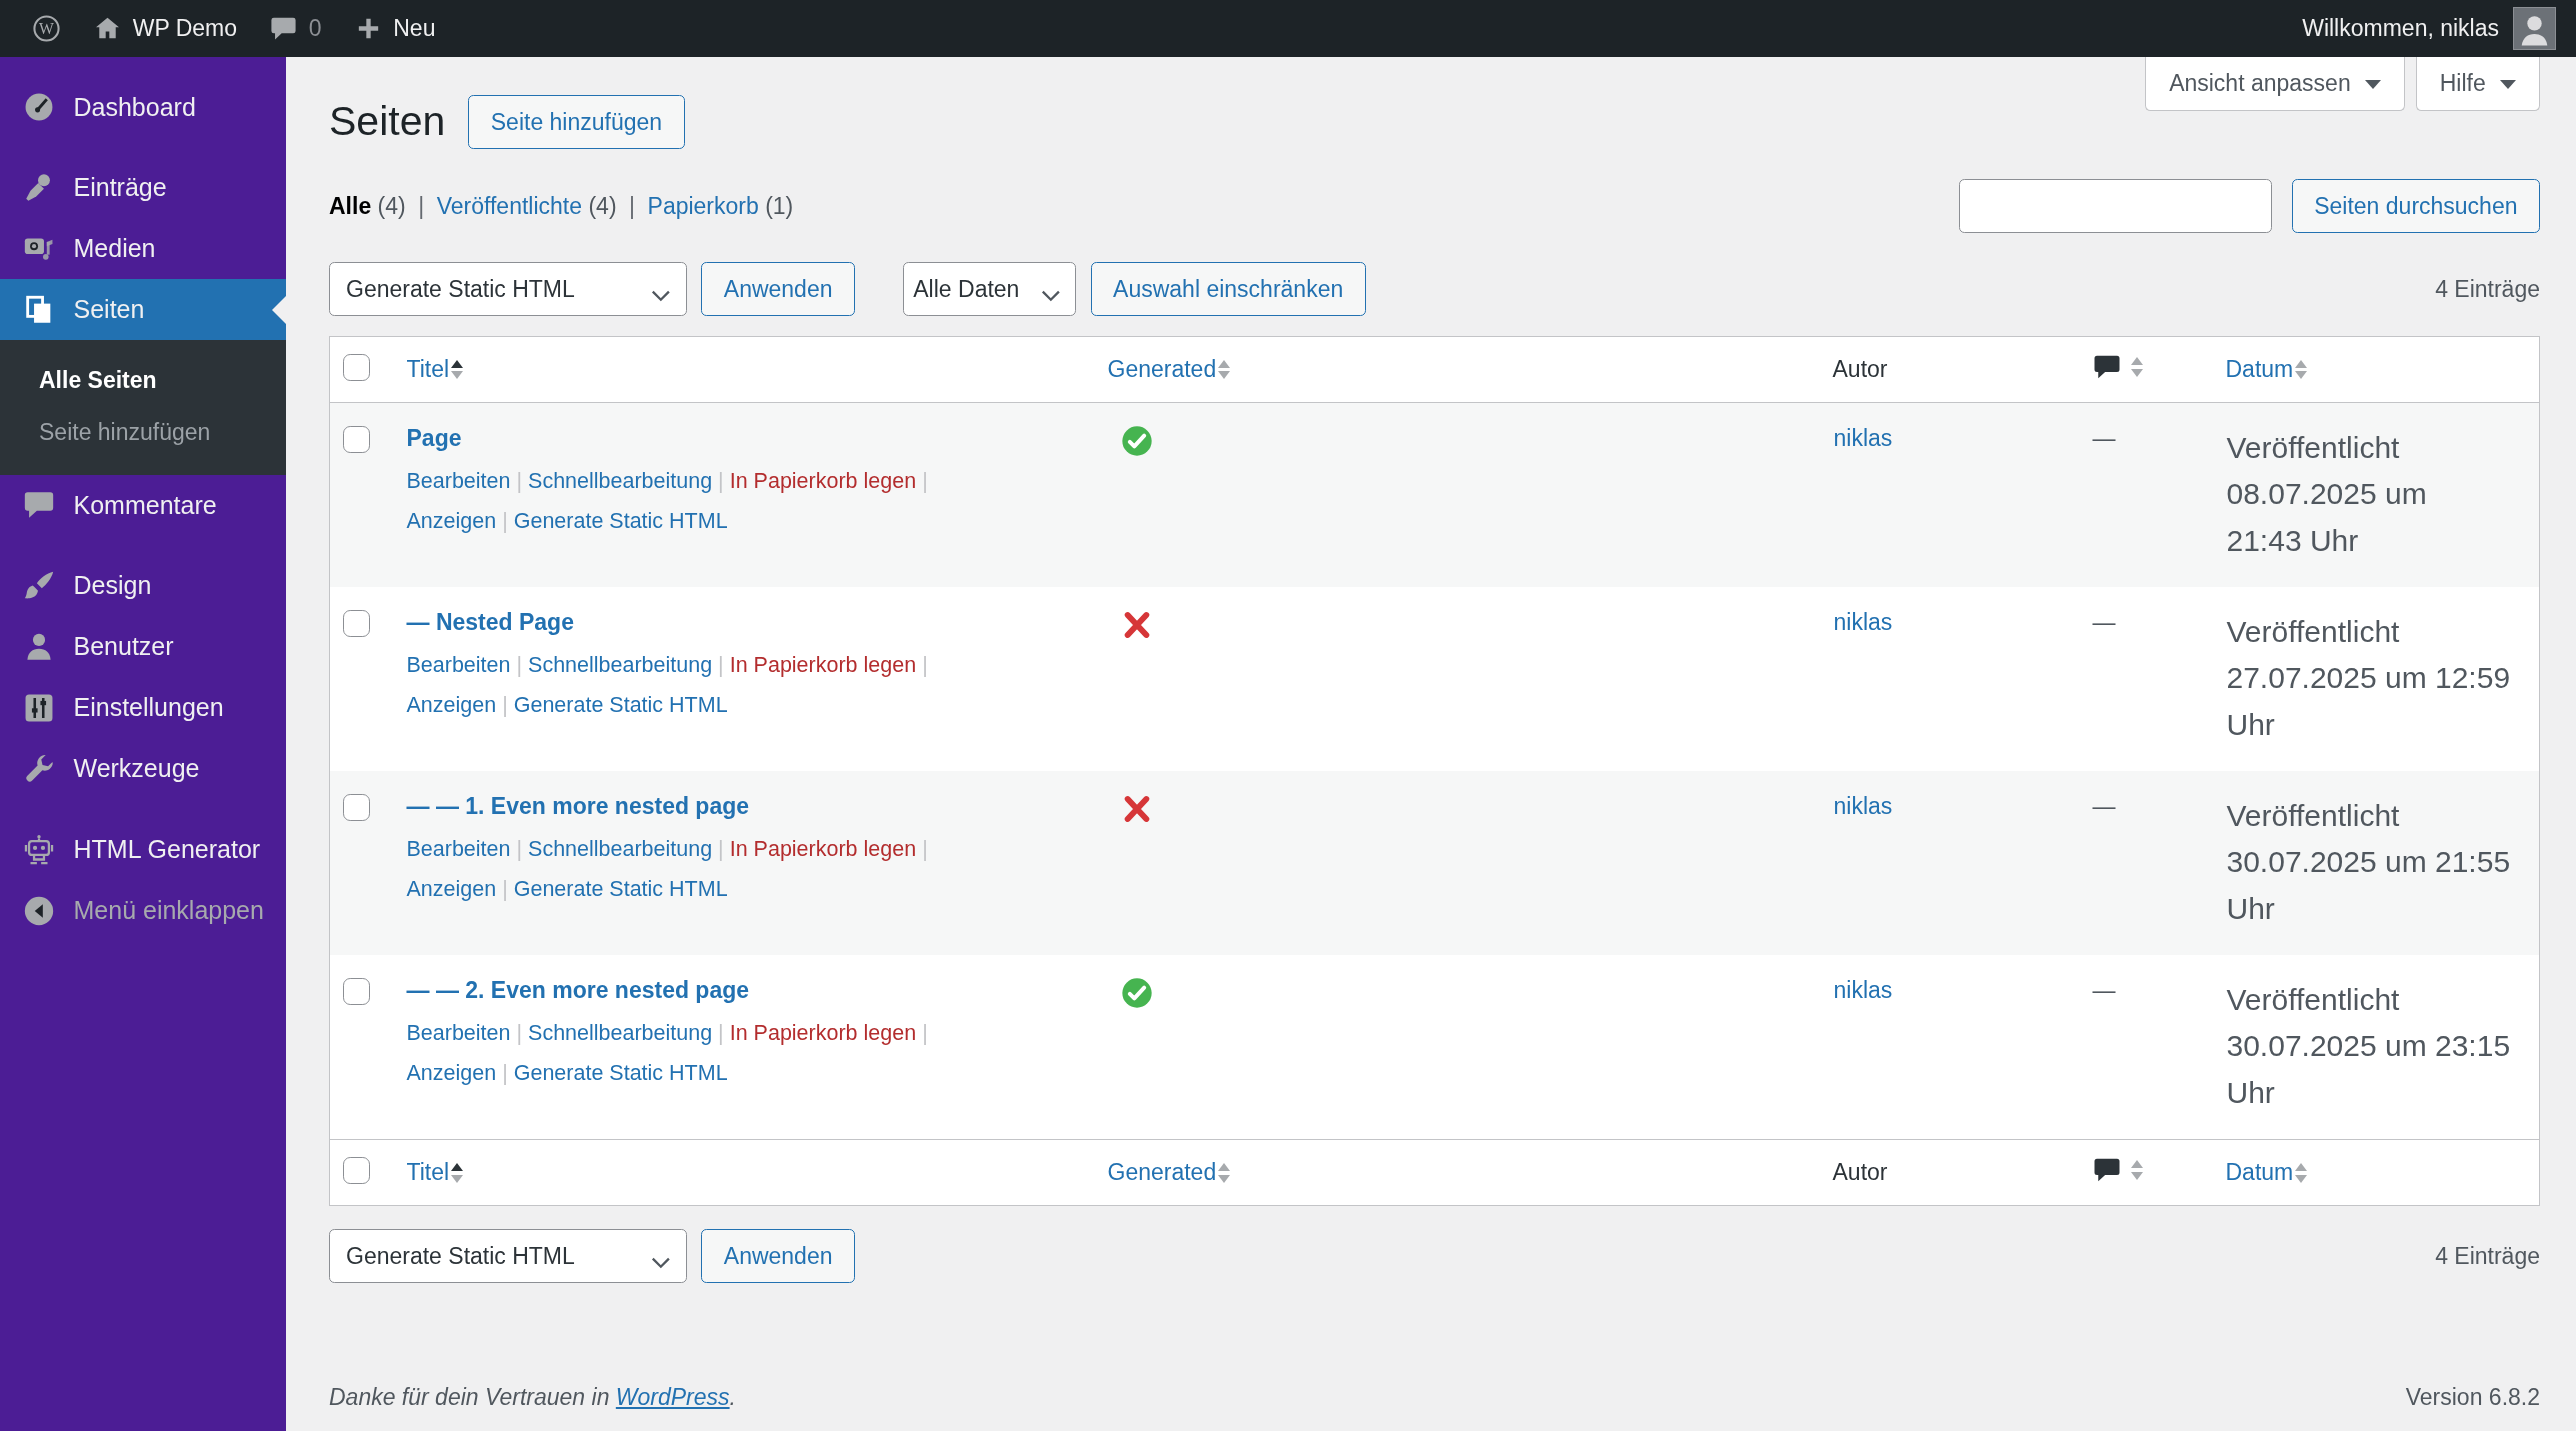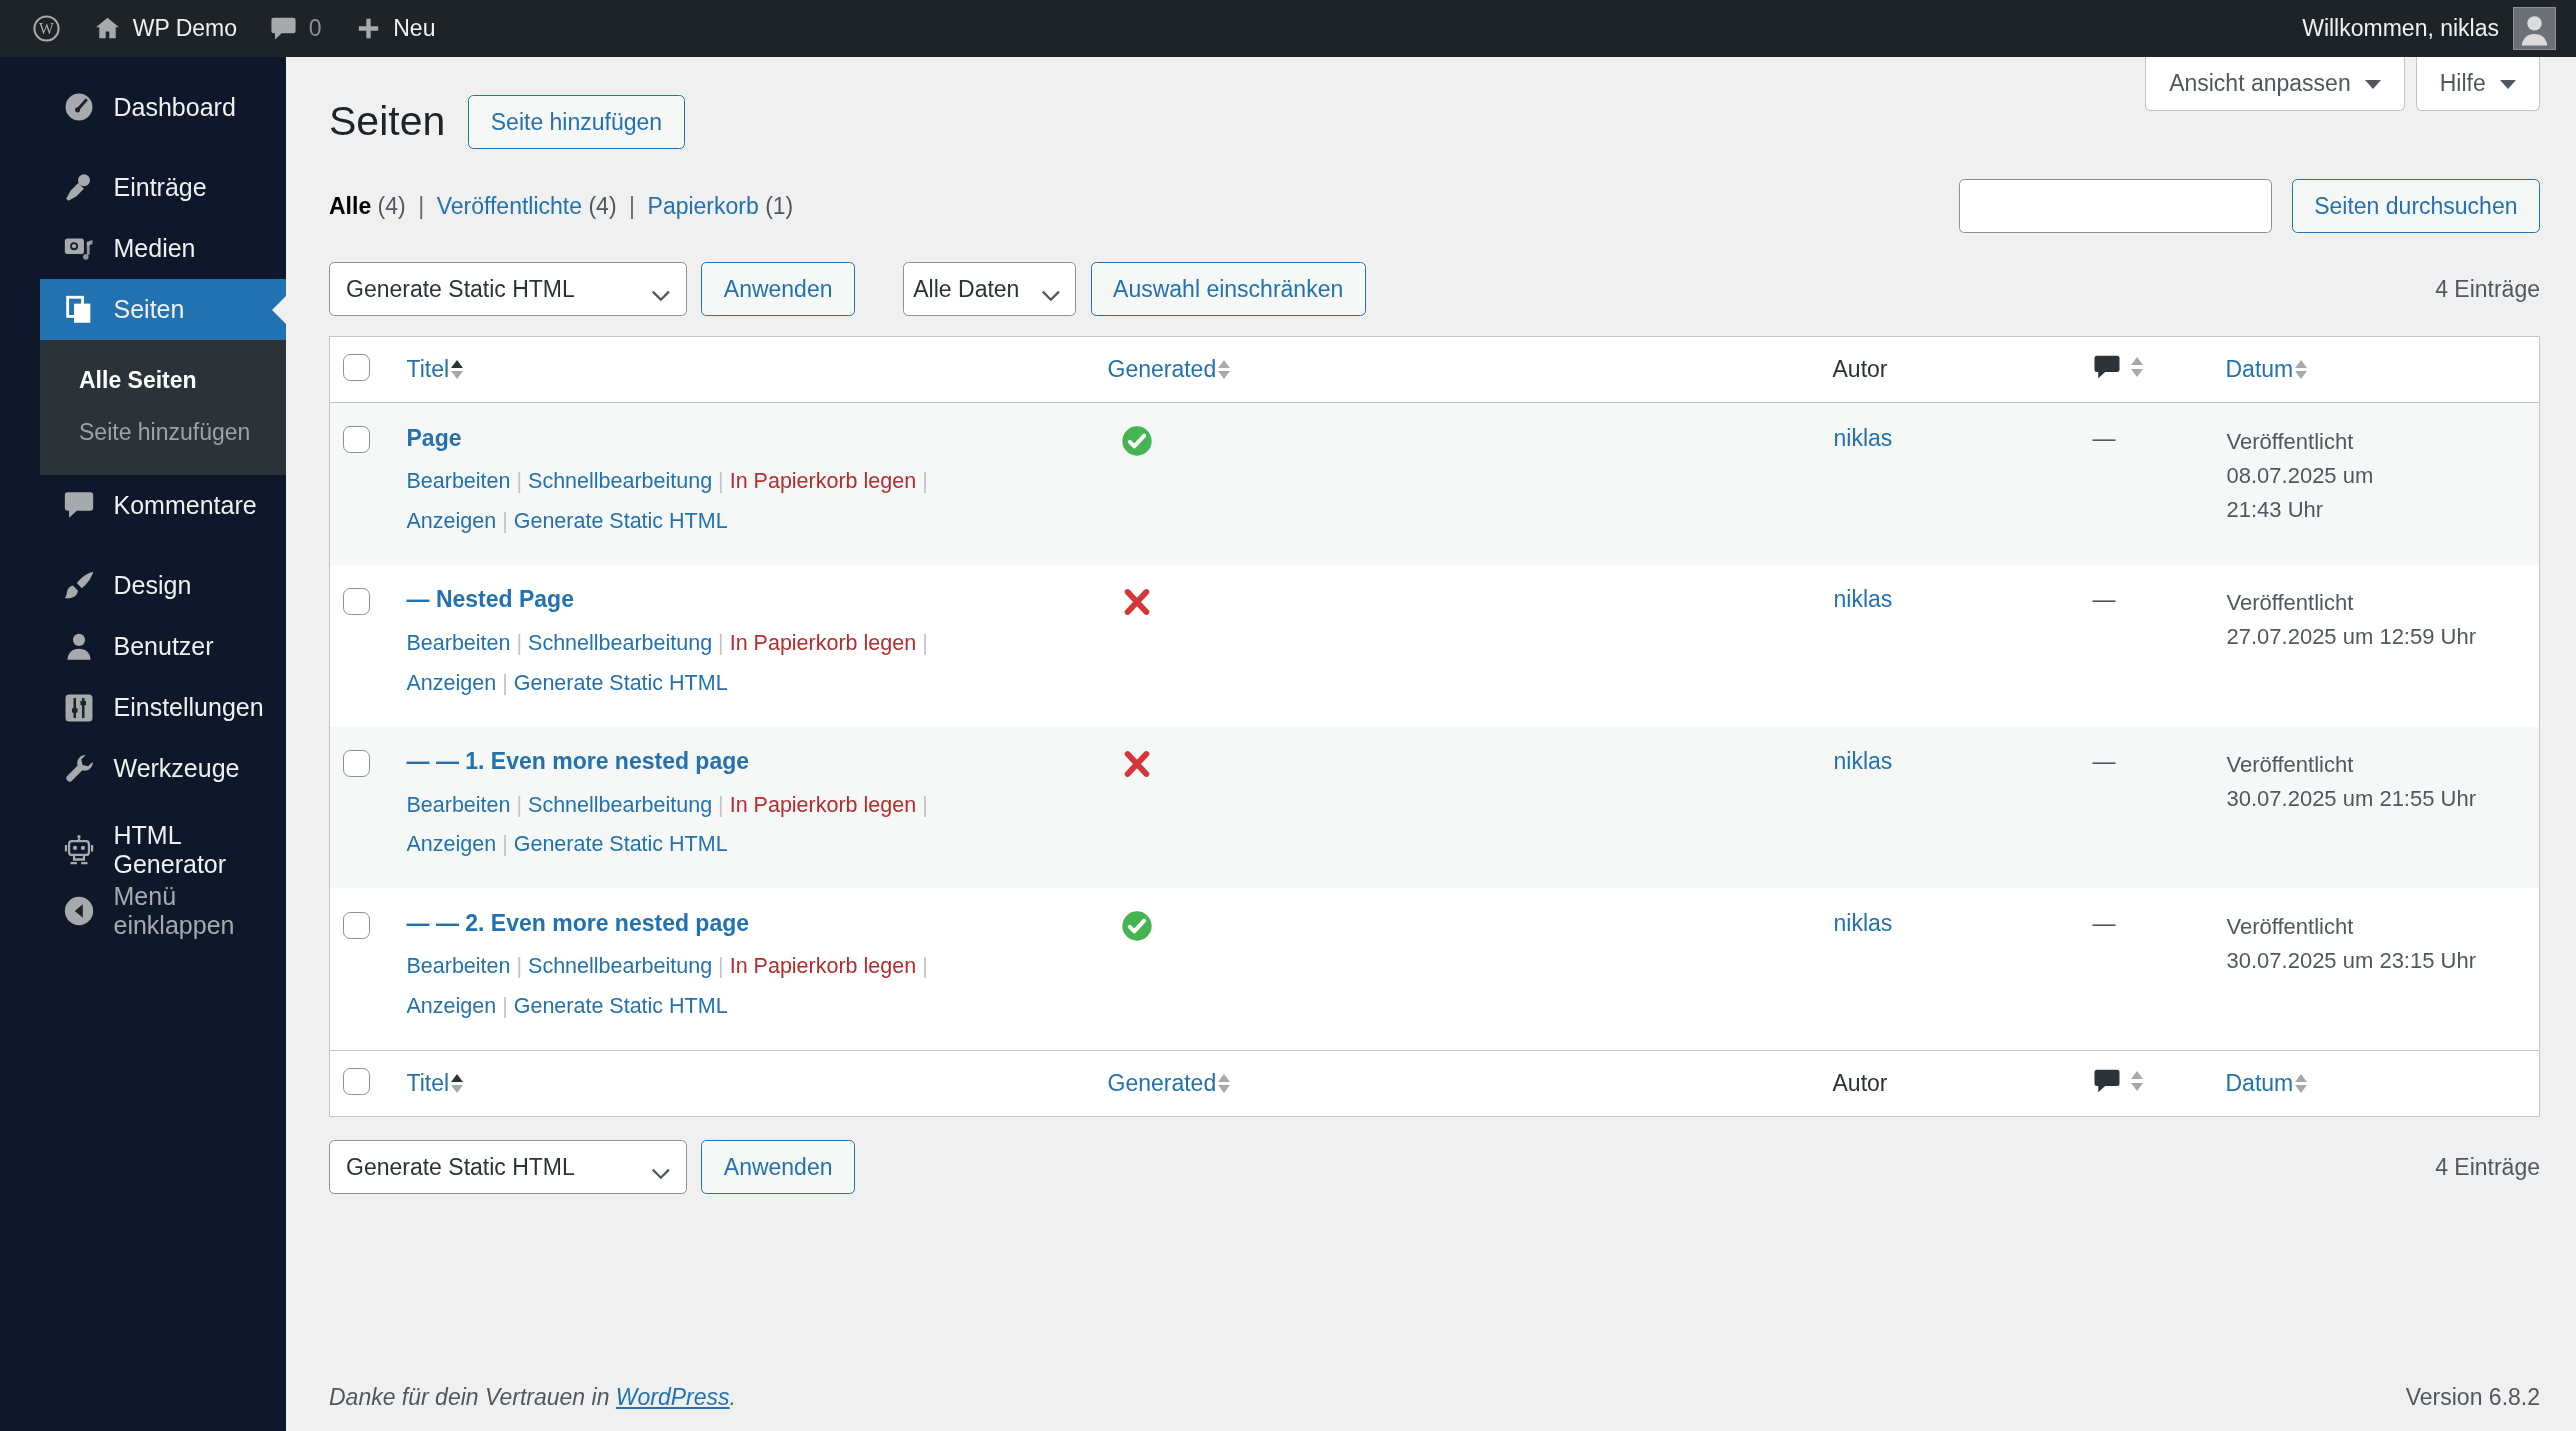--- a/index.html
+++ b/index.html
@@ -21,21 +21,21 @@
   .ab-item .icon { display:inline-flex; width:29px; height:29px; color:#a7aaad; }
   .ab-item .icon svg { width:100%; height:100%; }
   .ab-count { color:#8c8f94; }
   .ab-right { margin-left:auto; display:flex; align-items:center; gap:14.3px; padding-right:19.7px; height:100%; }
   .avatar { width:43px; height:43px; border:1.8px solid #8c8f94; background:#50575e; display:inline-flex; }
   .avatar svg { width:100%; height:100%; }
 
   
   #sidebar {
     position:absolute; top:57px; left:0; bottom:0; width:286px;
-    background:#0f172a; color:#f0f0f1;padding-left:40px;
+    background:#4c1d95; color:#f0f0f1;
   }
   #sidebar-menu { padding-top:19.7px; }
   .menu-item {
     position:relative; display:flex; align-items:center; gap:18px;
     height:61px; padding-left:21.5px; font-size:25px; color:#f0f0f1; cursor:pointer;
   }
   .menu-item .mi-icon { width:34px; height:34px; display:inline-flex; color:#a7aaad; flex:none; }
   .menu-item .mi-icon svg { width:100%; height:100%; }
   .menu-item.gap { margin-top:19.7px; }
   .menu-item.active { background:#2271b1; }
@@ -135,21 +135,21 @@
   }
   td .row-title { font-weight:bold; color:#2271b1; font-size:23px; }
   .row-actions { margin-top:10.7px; font-size:21.5px; line-height:1.85; color:#646970; }
   .row-actions a { color:#2271b1; }
   .row-actions a.danger { color:#b32d2e; }
   .row-actions .sep { color:#c3c4c7; }
   .gen-icon { display:inline-flex; width:32px; height:32px; margin-left:12.5px; }
   .gen-icon svg { width:100%; height:100%; }
   td a.author-link { color:#2271b1; font-size:23px; }
   .comm-dash { color:#50575e; }
-  .date-cell div { color:#50575e; font-size:22px; line-height:1.55; }
+  .date-cell div { color:#50575e; font-size:30px; line-height:1.55; }
 
   
   #footer-row {
     position:absolute; left:43px; right:36px; bottom:19.7px;
     display:flex; align-items:center; justify-content:space-between;
     font-size:23px; color:#50575e;
   }
   #footer-thanks { font-style:italic; }
   #footer-thanks a { color:#2271b1; text-decoration:underline; font-style:italic; }
 </style>

